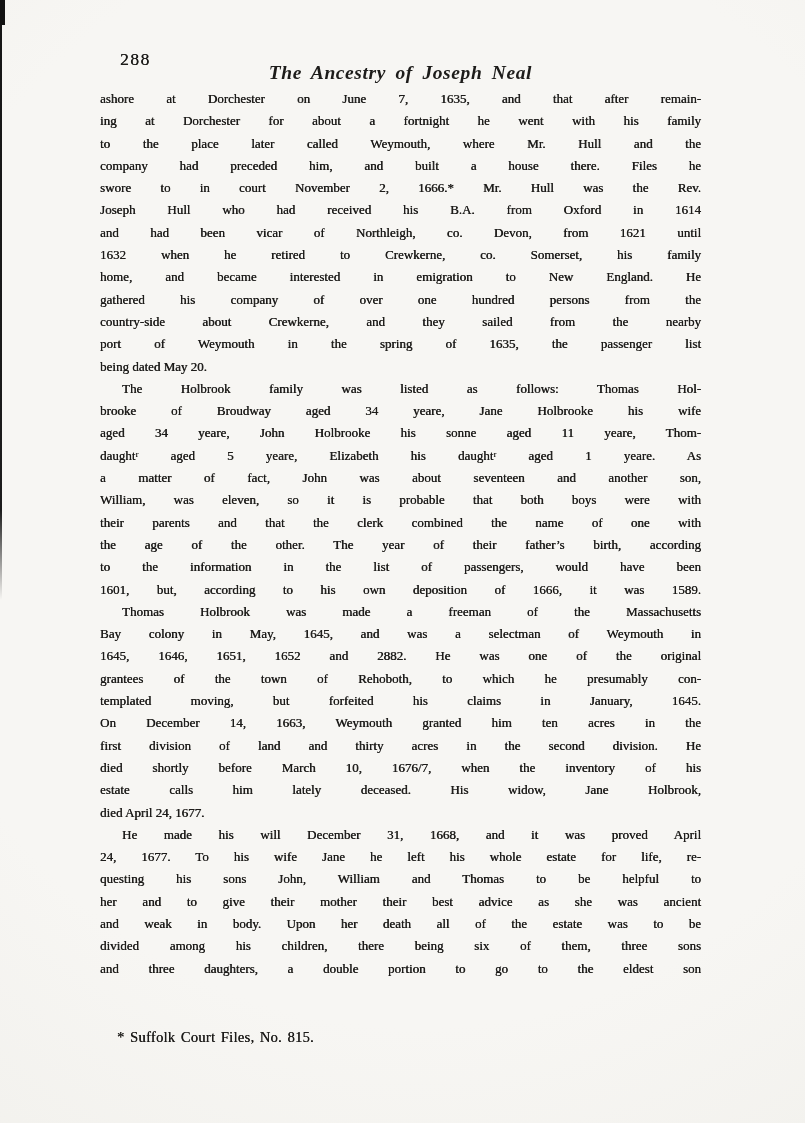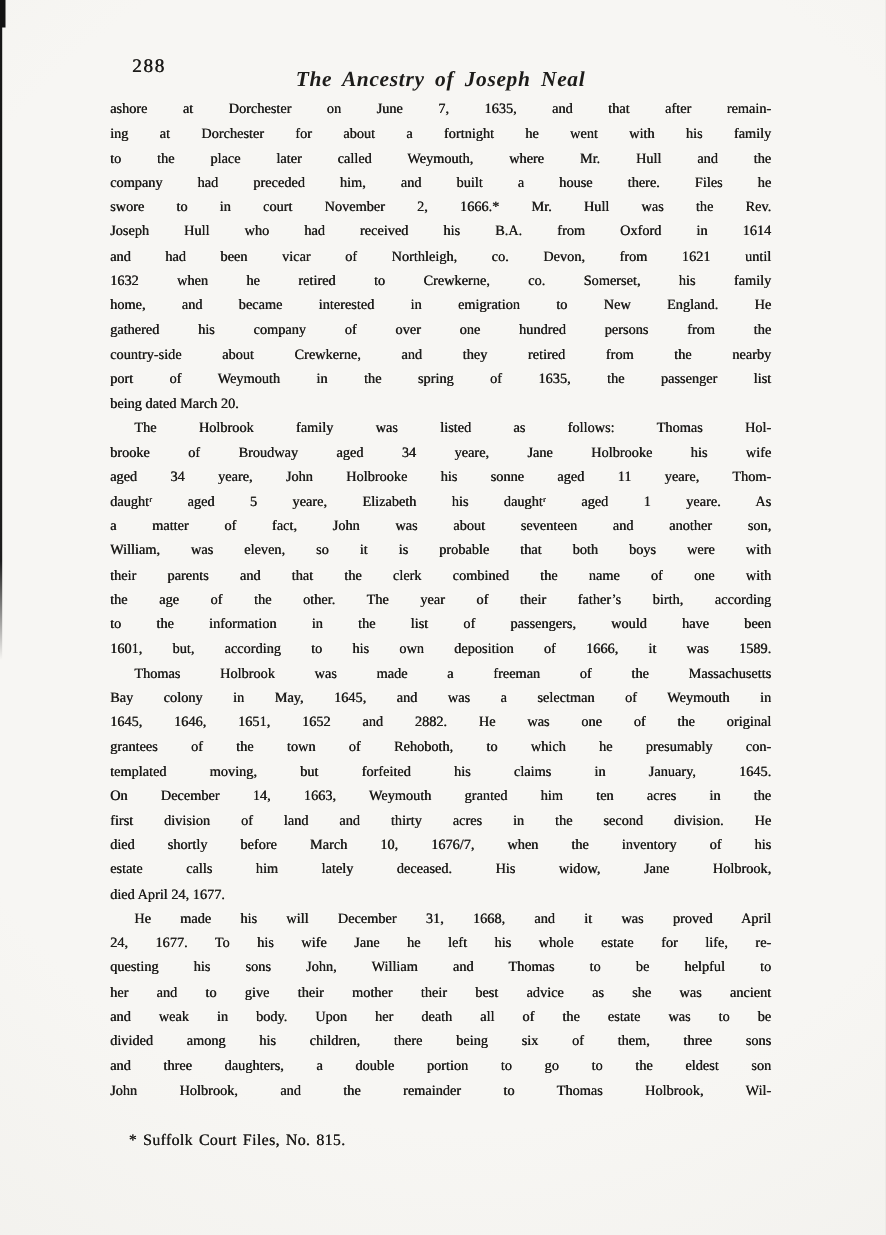--- a/index.html
+++ b/index.html
@@ -97,23 +97,23 @@
       <div class="line just">ashore at Dorchester on June 7, 1635, and that after remain-</div>
       <div class="line just">ing at Dorchester for about a fortnight he went with his family</div>
       <div class="line just">to the place later called Weymouth, where Mr. Hull and the</div>
       <div class="line just">company had preceded him, and built a house there. Files he</div>
       <div class="line just">swore to in court November 2, 1666.* Mr. Hull was the Rev.</div>
       <div class="line just">Joseph Hull who had received his B.A. from Oxford in 1614</div>
       <div class="line just">and had been vicar of Northleigh, co. Devon, from 1621 until</div>
       <div class="line just">1632 when he retired to Crewkerne, co. Somerset, his family</div>
       <div class="line just">home, and became interested in emigration to New England. He</div>
       <div class="line just">gathered his company of over one hundred persons from the</div>
-      <div class="line just">country-side about Crewkerne, and they retired from the nearby</div>
+      <div class="line just">country-side about Crewkerne, and they sailed from the nearby</div>
       <div class="line just">port of Weymouth in the spring of 1635, the passenger list</div>
-      <div class="line">being dated March 20.</div>
+      <div class="line">being dated May 20.</div>
       <div class="line indent just">The Holbrook family was listed as follows: Thomas Hol-</div>
       <div class="line just">brooke of Broudway aged 34 yeare, Jane Holbrooke his wife</div>
       <div class="line just">aged 34 yeare, John Holbrooke his sonne aged 11 yeare, Thom-</div>
       <div class="line just">daughtʳ aged 5 yeare, Elizabeth his daughtʳ aged 1 yeare. As</div>
       <div class="line just">a matter of fact, John was about seventeen and another son,</div>
       <div class="line just">William, was eleven, so it is probable that both boys were with</div>
       <div class="line just">their parents and that the clerk combined the name of one with</div>
       <div class="line just">the age of the other. The year of their father’s birth, according</div>
       <div class="line just">to the information in the list of passengers, would have been</div>
       <div class="line just">1601, but, according to his own deposition of 1666, it was 1589.</div>
@@ -127,18 +127,17 @@
       <div class="line just">died shortly before March 10, 1676/7, when the inventory of his</div>
       <div class="line just">estate calls him lately deceased. His widow, Jane Holbrook,</div>
       <div class="line">died April 24, 1677.</div>
       <div class="line indent just">He made his will December 31, 1668, and it was proved April</div>
       <div class="line just">24, 1677. To his wife Jane he left his whole estate for life, re-</div>
       <div class="line just">questing his sons John, William and Thomas to be helpful to</div>
       <div class="line just">her and to give their mother their best advice as she was ancient</div>
       <div class="line just">and weak in body. Upon her death all of the estate was to be</div>
       <div class="line just">divided among his children, there being six of them, three sons</div>
       <div class="line just">and three daughters, a double portion to go to the eldest son</div>
-      <div class="line just">John Holbrook, and the remainder to Thomas Holbrook, Wil-</div>
     </div>
 
   <div class="footnote">* Suffolk Court Files, No. 815.</div>
 
 </div>
 
 </body></html>

